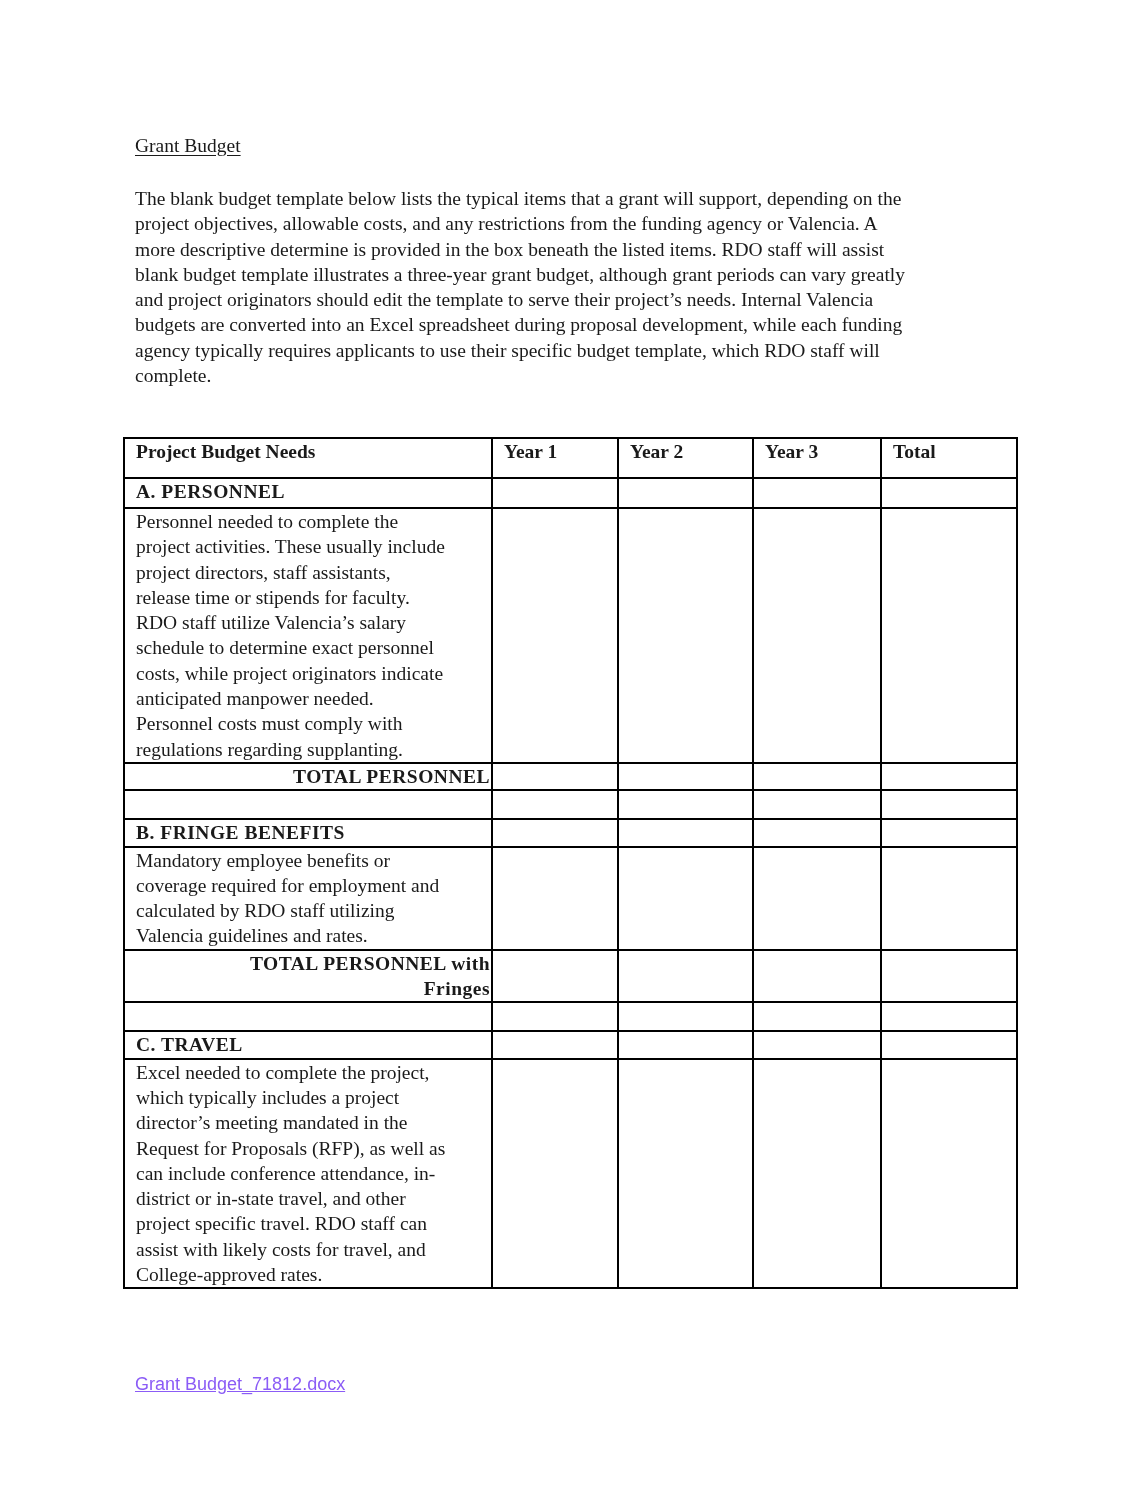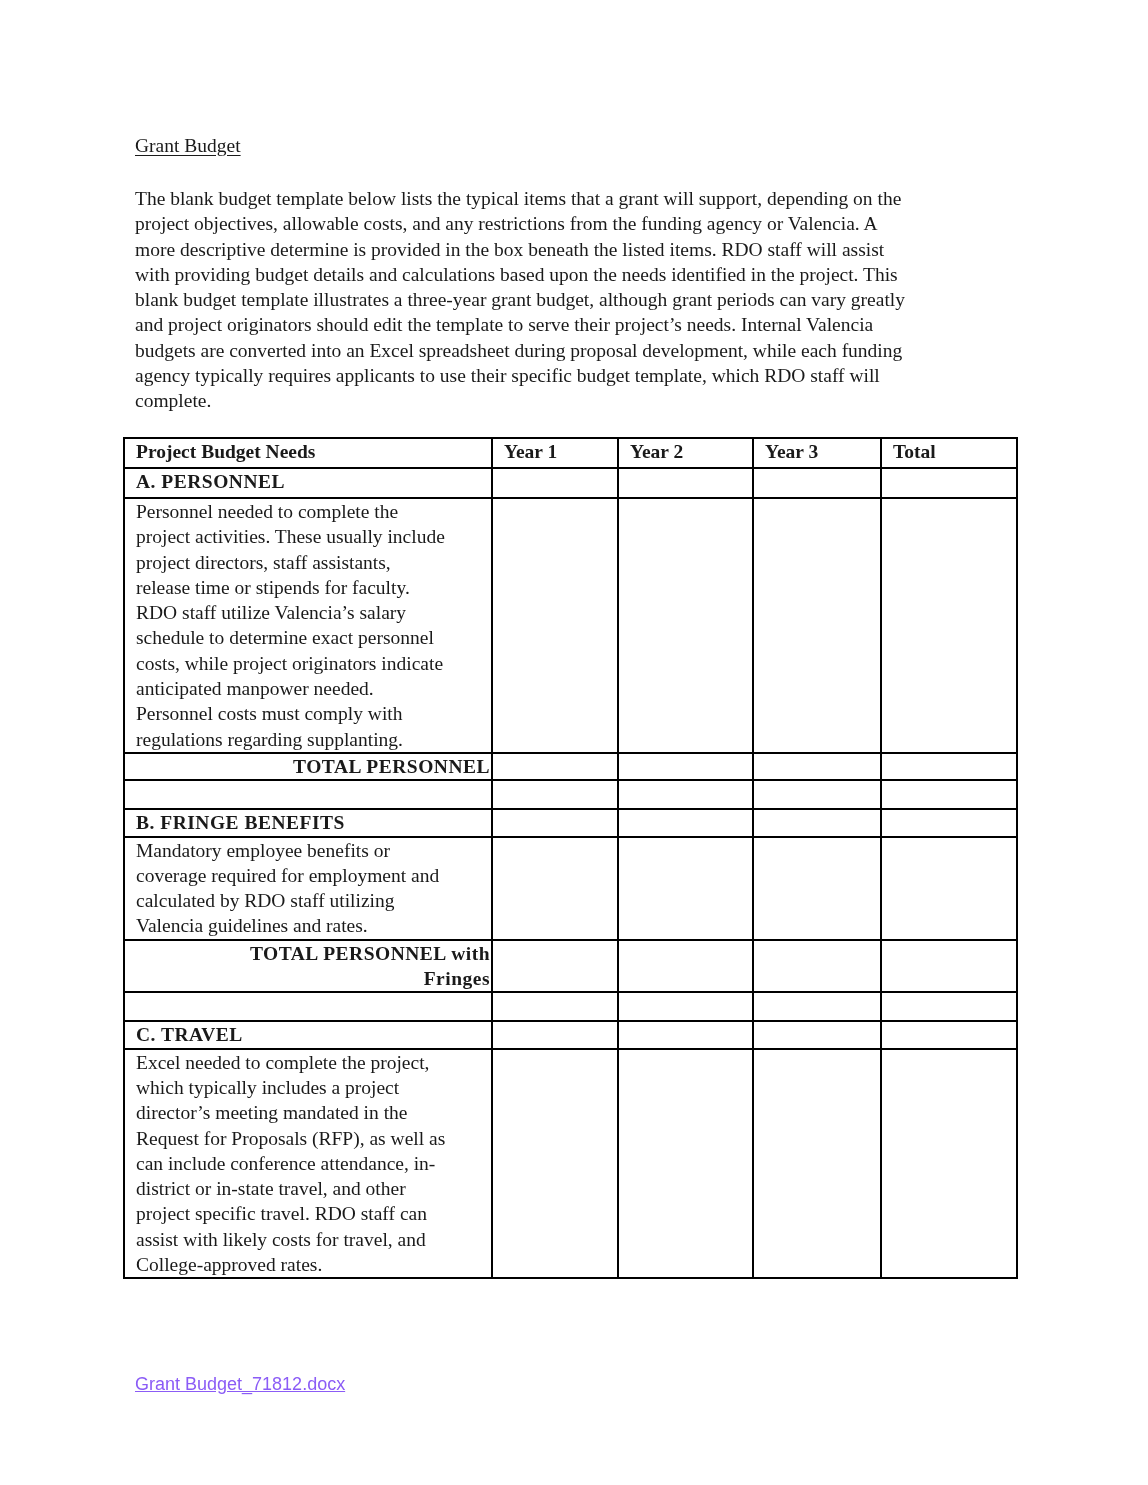--- a/index.html
+++ b/index.html
@@ -18,38 +18,37 @@
 </style>
 </head>
 <body>
 
 <div class="title">Grant Budget</div>
 
 <div class="intro">
   <span>The blank budget template below lists the typical items that a grant will support, depending on the</span>
   <span>project objectives, allowable costs, and any restrictions from the funding agency or Valencia. A</span>
   <span>more descriptive determine is provided in the box beneath the listed items. RDO staff will assist</span>
-  <span>with providing budget details and calculations based upon the needs identified in the project. This</span>
   <span>blank budget template illustrates a three-year grant budget, although grant periods can vary greatly</span>
   <span>and project originators should edit the template to serve their project’s needs. Internal Valencia</span>
   <span>budgets are converted into an Excel spreadsheet during proposal development, while each funding</span>
   <span>agency typically requires applicants to use their specific budget template, which RDO staff will</span>
   <span>complete.</span>
 </div>
 
 <table class="budget">
   <colgroup>
     <col style="width:368px">
       <col style="width:126px">
       <col style="width:135px">
       <col style="width:128px">
       <col style="width:136px">
   </colgroup>
   <tbody>
-      <tr style="height:30px">
+      <tr style="height:40px">
     <td class="hdr">Project Budget Needs</td>
     <td class="hdr">Year 1</td>
     <td class="hdr">Year 2</td>
     <td class="hdr">Year 3</td>
     <td class="hdr">Total</td>
   </tr>
   <tr style="height:30px">
     <td class="sec">A. PERSONNEL</td>
     <td></td>
         <td></td>

